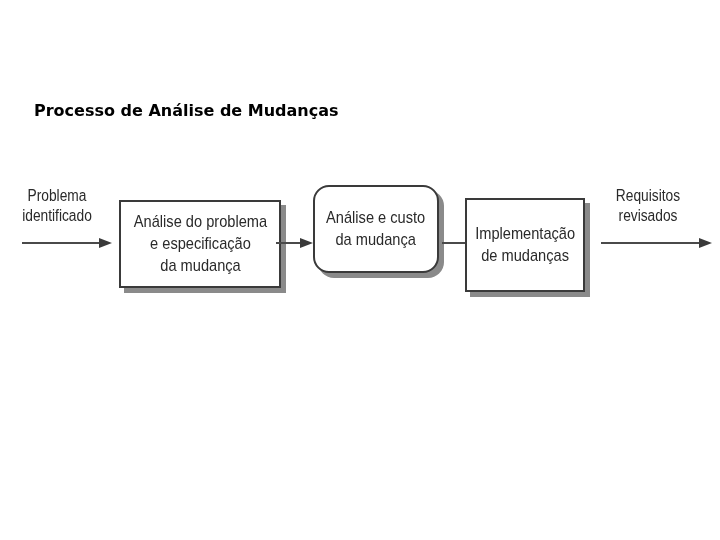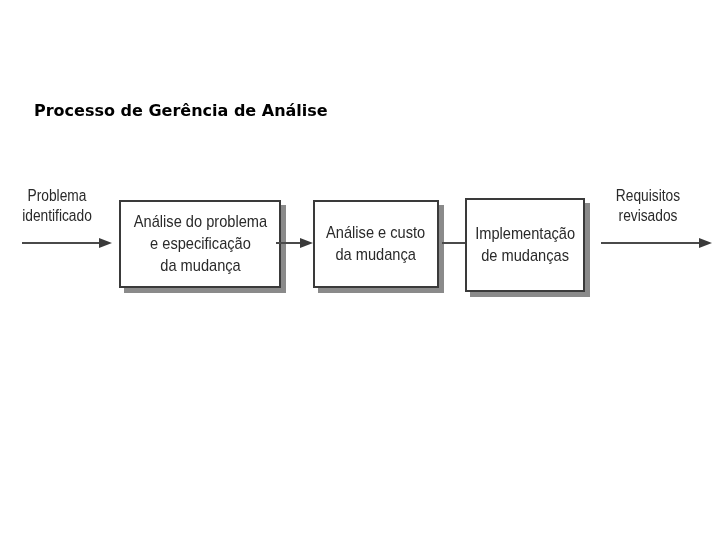--- a/index.html
+++ b/index.html
@@ -7,39 +7,39 @@
   .title{position:absolute;left:34px;top:101px;font-family:"DejaVu Sans",sans-serif;font-weight:bold;font-size:16px;color:#000;letter-spacing:0px;white-space:nowrap;}
   .lbl{position:absolute;font-family:"Liberation Sans",sans-serif;font-size:16px;color:#2a2a2a;line-height:20px;text-align:center;white-space:nowrap;transform:scaleX(0.86);transform-origin:center;}
   .box{position:absolute;background:#fff;border:2px solid #3a3a3a;box-shadow:5px 5px 0 #8a8a8a;display:flex;align-items:center;justify-content:center;text-align:center;}
   .box span{font-family:"Liberation Sans",sans-serif;font-size:17px;color:#2a2a2a;line-height:22px;white-space:pre-line;display:inline-block;transform:scaleX(0.86);}
   .line{position:absolute;height:2px;background:#4a4a4a;}
   .head{position:absolute;width:0;height:0;border-top:5px solid transparent;border-bottom:5px solid transparent;border-left:13px solid #3a3a3a;}
 </style>
 </head>
 <body>
 
-<div class="title">Processo de Gerência de Análise</div>
+<div class="title">Processo de Análise de Mudanças</div>
 
 <div>
   <div class="lbl" style="left:14px;top:186px;width:86px;white-space:pre-line;">Problema
 identificado</div>
 
   <div class="line" style="left:22px;top:242px;width:80px;"></div>
   <div class="head" style="left:99px;top:238px;"></div>
 
   <div class="box" style="left:111px;top:200px;width:158px;height:84px;margin-left:8px;">
     <span>Análise do problema
 e especificação
 da mudança</span>
   </div>
 
   <div class="line" style="left:276px;top:242px;width:26px;"></div>
   <div class="head" style="left:300px;top:238px;"></div>
 
-  <div class="box" style="left:313px;top:200px;width:122px;height:84px;">
+  <div class="box" style="left:313px;top:185px;width:122px;height:84px;border-radius:16px;">
     <span>Análise e custo
 da mudança</span>
   </div>
 
   <div class="line" style="left:442px;top:242px;width:26px;"></div>
   <div class="head" style="left:466px;top:238px;"></div>
 
   <div class="box" style="left:465px;top:198px;width:116px;height:90px;">
     <span>Implementação
 de mudanças</span>

